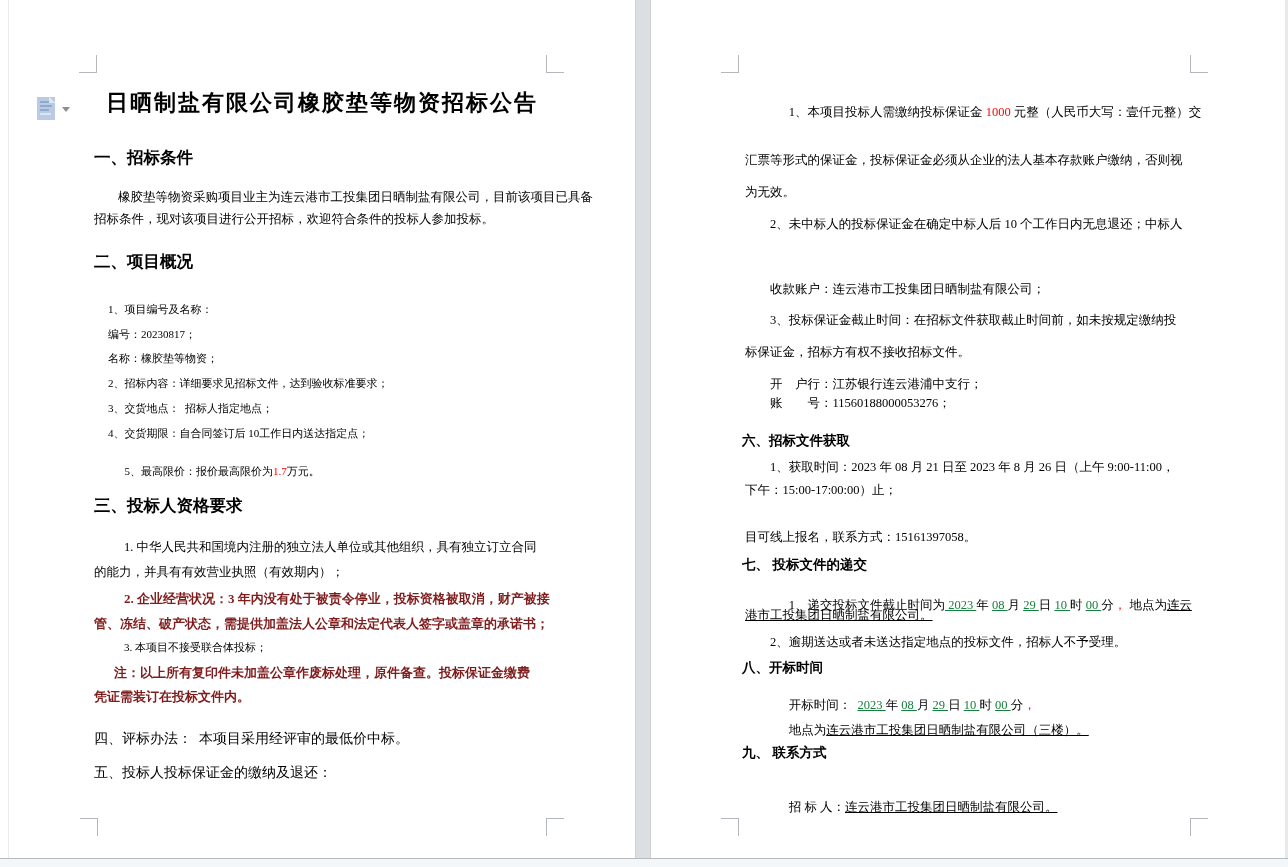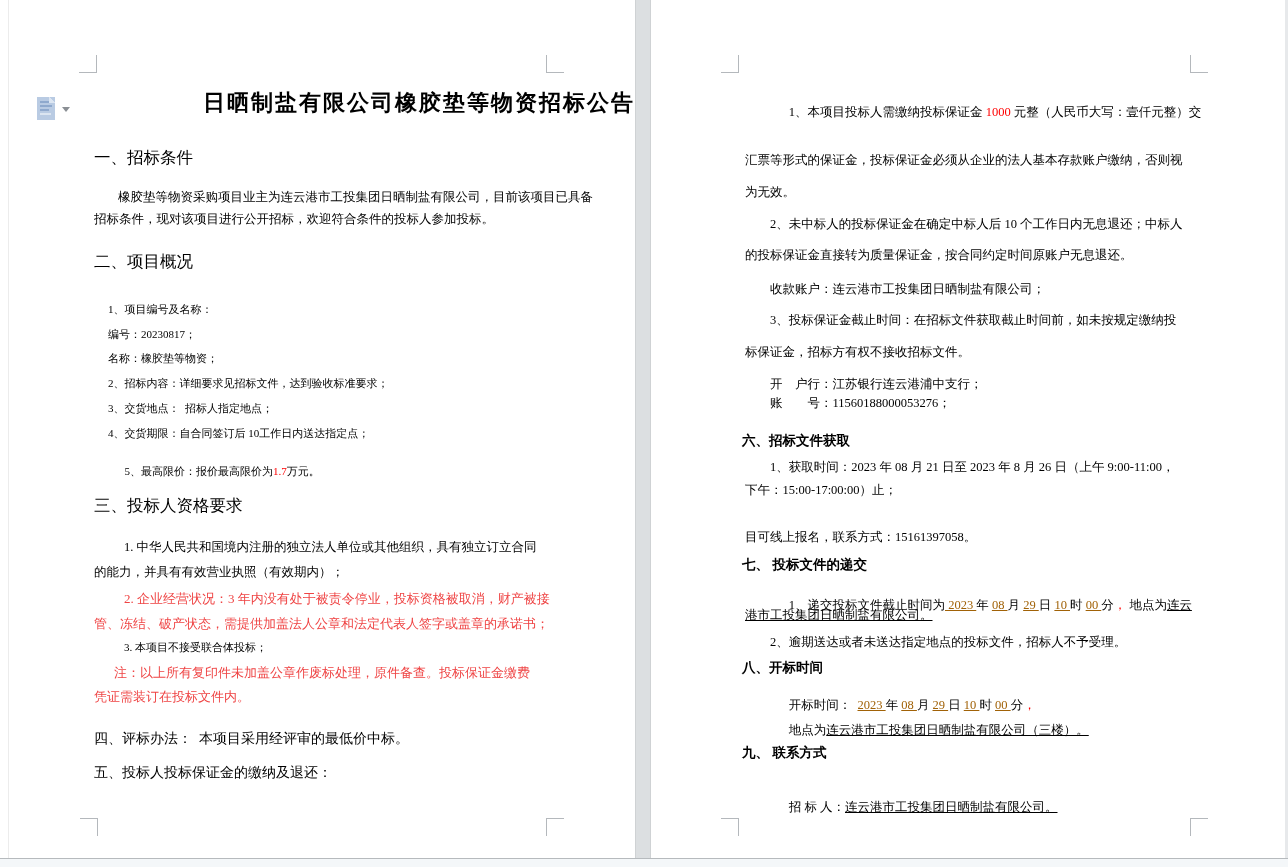--- a/index.html
+++ b/index.html
@@ -17,29 +17,29 @@
     background:#f4f7f9; border-top:1px solid #b6babd; }
   #right-strip { position:absolute; left:1285px; top:0; width:3px; height:858px; background:#e7e9eb; }
 
   .mark { position:absolute; width:18px; height:18px; }
   .mk-tl { border-right:1px solid #b4b8bc; border-bottom:1px solid #b4b8bc; }
   .mk-tr { border-left:1px solid #b4b8bc;  border-bottom:1px solid #b4b8bc; }
   .mk-bl { border-right:1px solid #b4b8bc; border-top:1px solid #b4b8bc; }
   .mk-br { border-left:1px solid #b4b8bc;  border-top:1px solid #b4b8bc; }
 
   .ln { position:absolute; white-space:pre; color:#000; font-size:12.5px; line-height:1.2; }
-  .title { left:0; right:0; text-align:right; font-size:22px; font-weight:bold; letter-spacing:2px; }
-  .h-big { font-size:16.5px; font-weight:normal; }
+  .title { left:0; right:0; text-align:center; font-size:22px; font-weight:bold; letter-spacing:2px; }
+  .h-big { font-size:16.5px; font-weight:bold; }
   .h-mid { font-size:14px; }
   .h-sub { font-size:13.5px; font-weight:bold; }
   .small { font-size:11px; }
-  .redbold { color:#ef4444; font-weight:normal; font-size:13px; }
+  .redbold { color:#7f1d1d; font-weight:bold; font-size:13px; }
   .rd { color:#ff0000; }
   .u { text-decoration:underline; }
-  .ru { color:#a16207; text-decoration:underline; }
+  .ru { color:#15803d; text-decoration:underline; }
 
   
   .p1-m  { left:85px; }   
   .p1-in { left:109px; }  
   .p1-li { left:99px; }   
   .p1-i3 { left:115px; }  
   .p1-nt { left:105px; }  
   
   .p2-m  { left:94px; }
   .p2-in { left:119px; }
@@ -100,21 +100,20 @@
     <div class="mark mk-bl" style="left:70px;top:818px"></div>
     <div class="mark mk-br" style="left:539px;top:818px"></div>
 
     <div class="ln p2-in" style="top:90px">
       <span>1、本项目投标人需缴纳投标保证金 </span><span class="rd">1000</span><span> 元整（人民币大写：壹仟元整）交</span>
     </div>
     <div class="ln p2-m" style="top:153px">汇票等形式的保证金，投标保证金必须从企业的法人基本存款账户缴纳，否则视</div>
     <div class="ln p2-m" style="top:185px">为无效。</div>
 
     <div class="ln p2-in" style="top:217px">2、未中标人的投标保证金在确定中标人后 10 个工作日内无息退还；中标人</div>
-    <div class="ln p2-m" style="top:248px">的投标保证金直接转为质量保证金，按合同约定时间原账户无息退还。</div>
     <div class="ln p2-in" style="top:282px">收款账户：连云港市工投集团日晒制盐有限公司；</div>
     <div class="ln p2-in" style="top:313px">3、投标保证金截止时间：在招标文件获取截止时间前，如未按规定缴纳投</div>
     <div class="ln p2-m" style="top:345px">标保证金，招标方有权不接收招标文件。</div>
     <div class="ln p2-in" style="top:377px">开　户行：江苏银行连云港浦中支行；</div>
     <div class="ln p2-in" style="top:396px">账　　号：11560188000053276；</div>
 
     <div class="ln h-sub p2-h" style="top:433px">六、招标文件获取</div>
     <div class="ln p2-in" style="top:460px">1、获取时间：2023 年 08 月 21 日至 2023 年 8 月 26 日（上午 9:00-11:00，</div>
     <div class="ln p2-m" style="top:483px">下午：15:00-17:00:00）止；</div>
     <div class="ln p2-m" style="top:530px">目可线上报名，联系方式：15161397058。</div>

